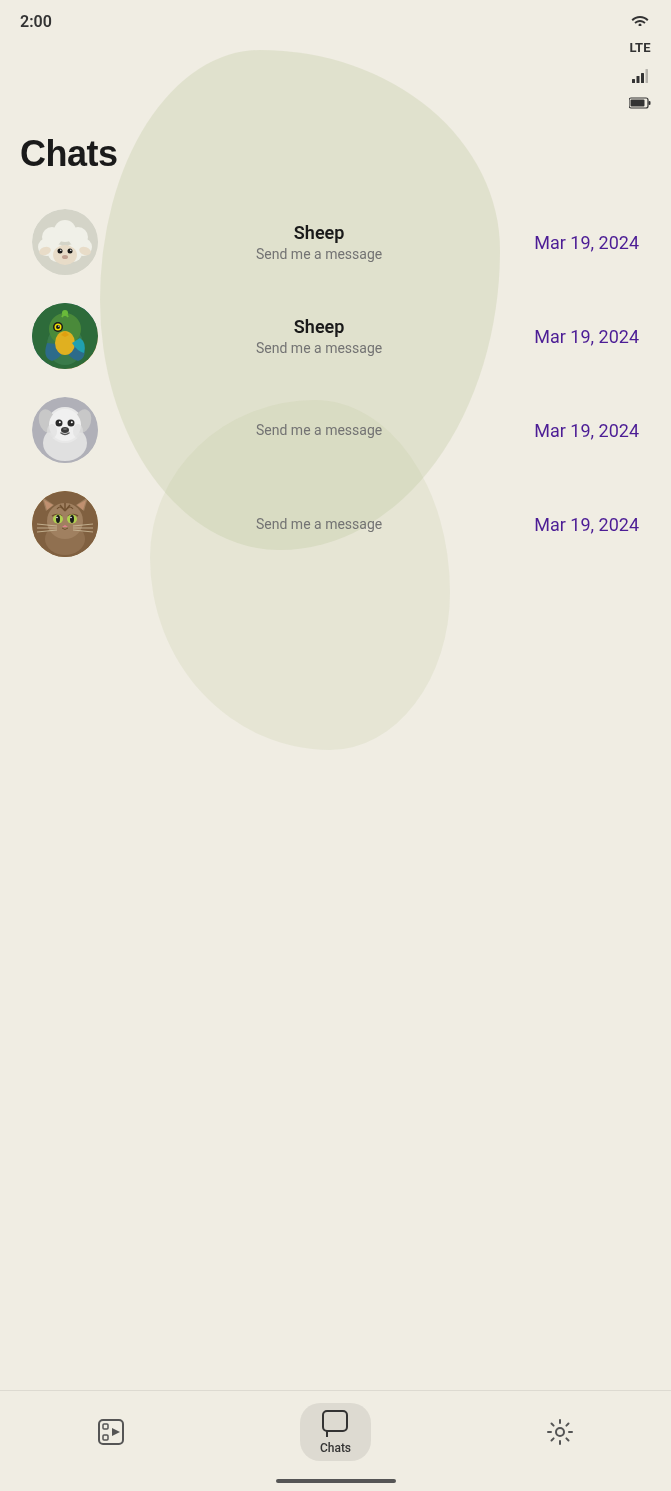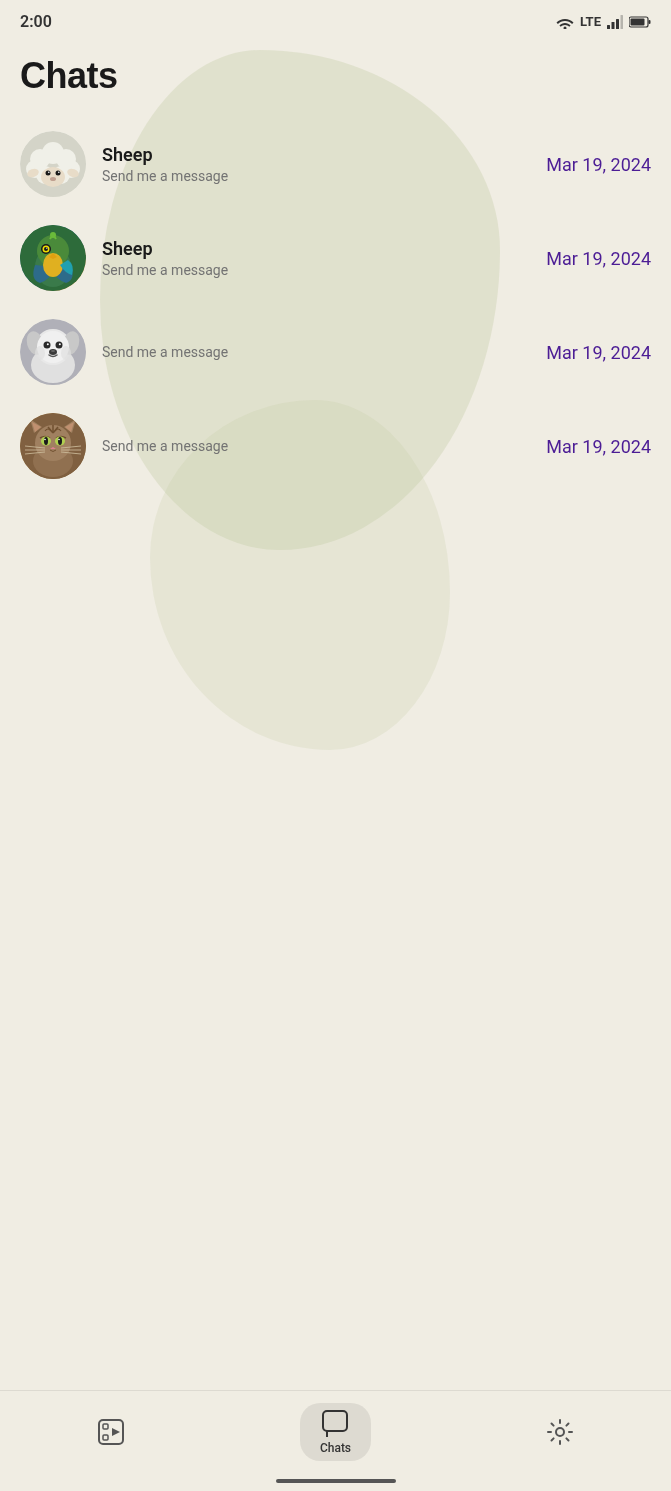--- a/index.html
+++ b/index.html
@@ -35,36 +35,37 @@
       top: 400px;
       left: 150px;
       border-radius: 55% 45% 40% 60% / 45% 55% 45% 55%;
       background: rgba(190, 200, 155, 0.2);
     }
 
     
     .status-bar {
       display: flex;
       justify-content: space-between;
-      align-items: center;
+      align-items: flex-start;
       padding: 12px 20px 8px 20px;
       position: relative;
       z-index: 10;
     }
 
     .status-time {
       font-size: 16px;
       font-weight: 600;
       color: #333;
     }
 
     .status-icons {
       display: flex;
       align-items: center;
-      gap: 6px;
+      gap: 14px;
+      flex-direction: column;
     }
 
     .status-icons svg {
       fill: #333;
     }
 
     
     .page-header {
       padding: 16px 20px 10px 20px;
       position: relative;
@@ -82,23 +83,24 @@
     
     .chat-list {
       padding: 10px 0;
       position: relative;
       z-index: 10;
     }
 
     .chat-item {
       display: flex;
       align-items: center;
-      padding: 14px 20px;
+      padding: 14px 32px;
       cursor: pointer;
       position: relative;
+      text-align: center;
     }
 
     .avatar {
       width: 66px;
       height: 66px;
       border-radius: 50%;
       overflow: hidden;
       flex-shrink: 0;
       background: #ccc;
     }

